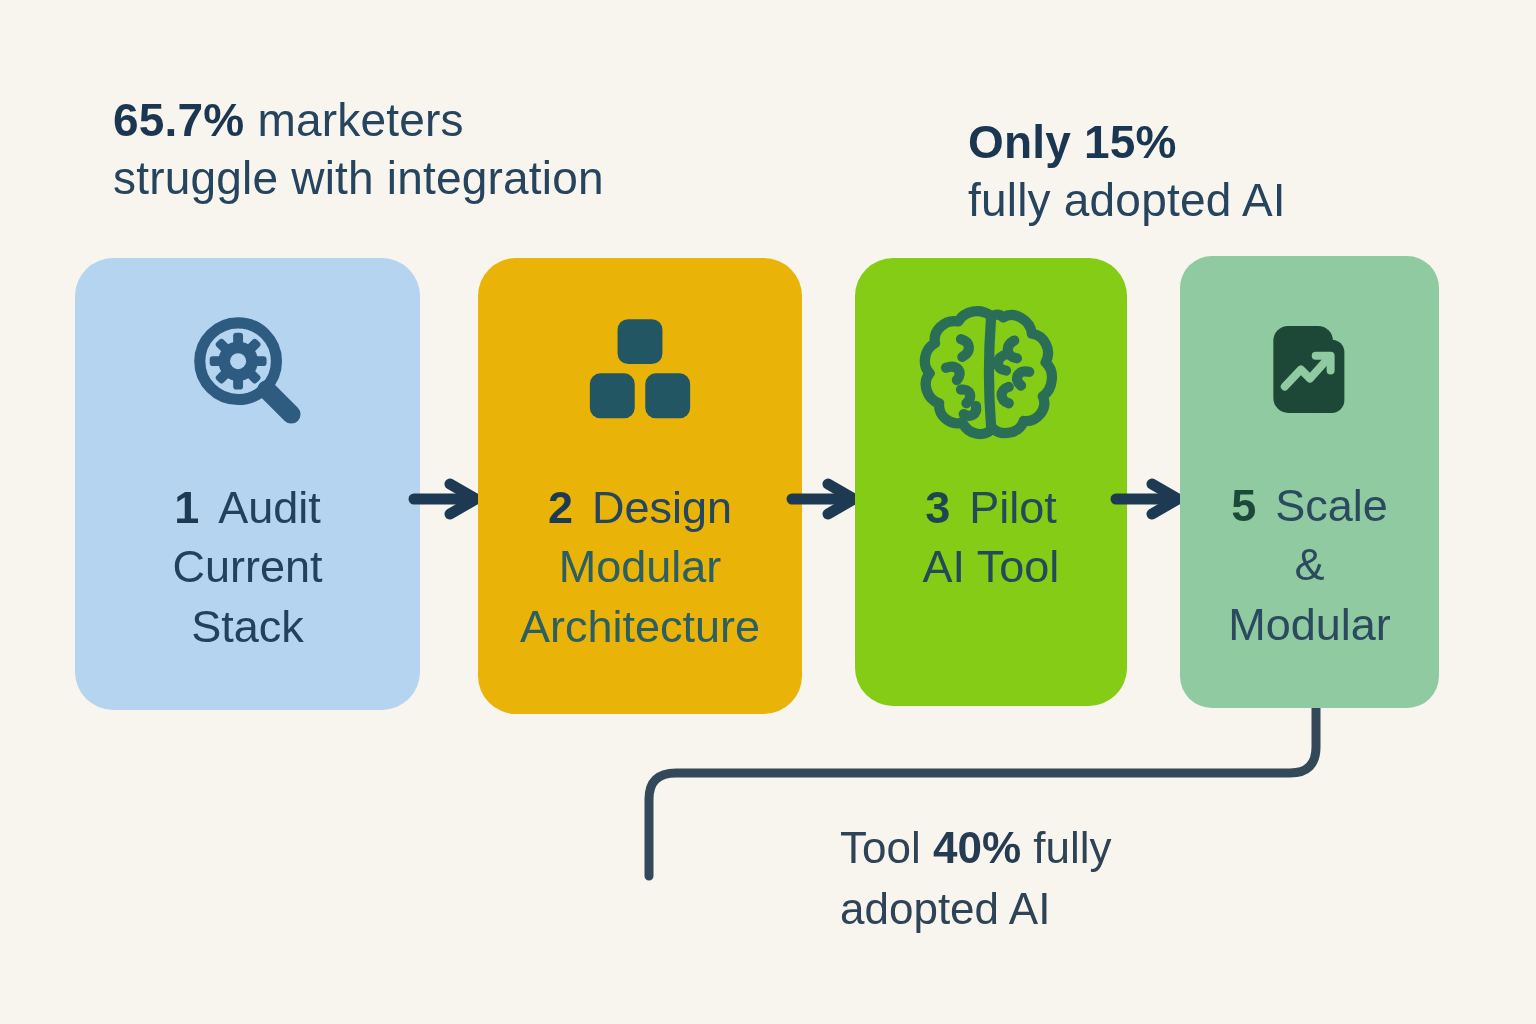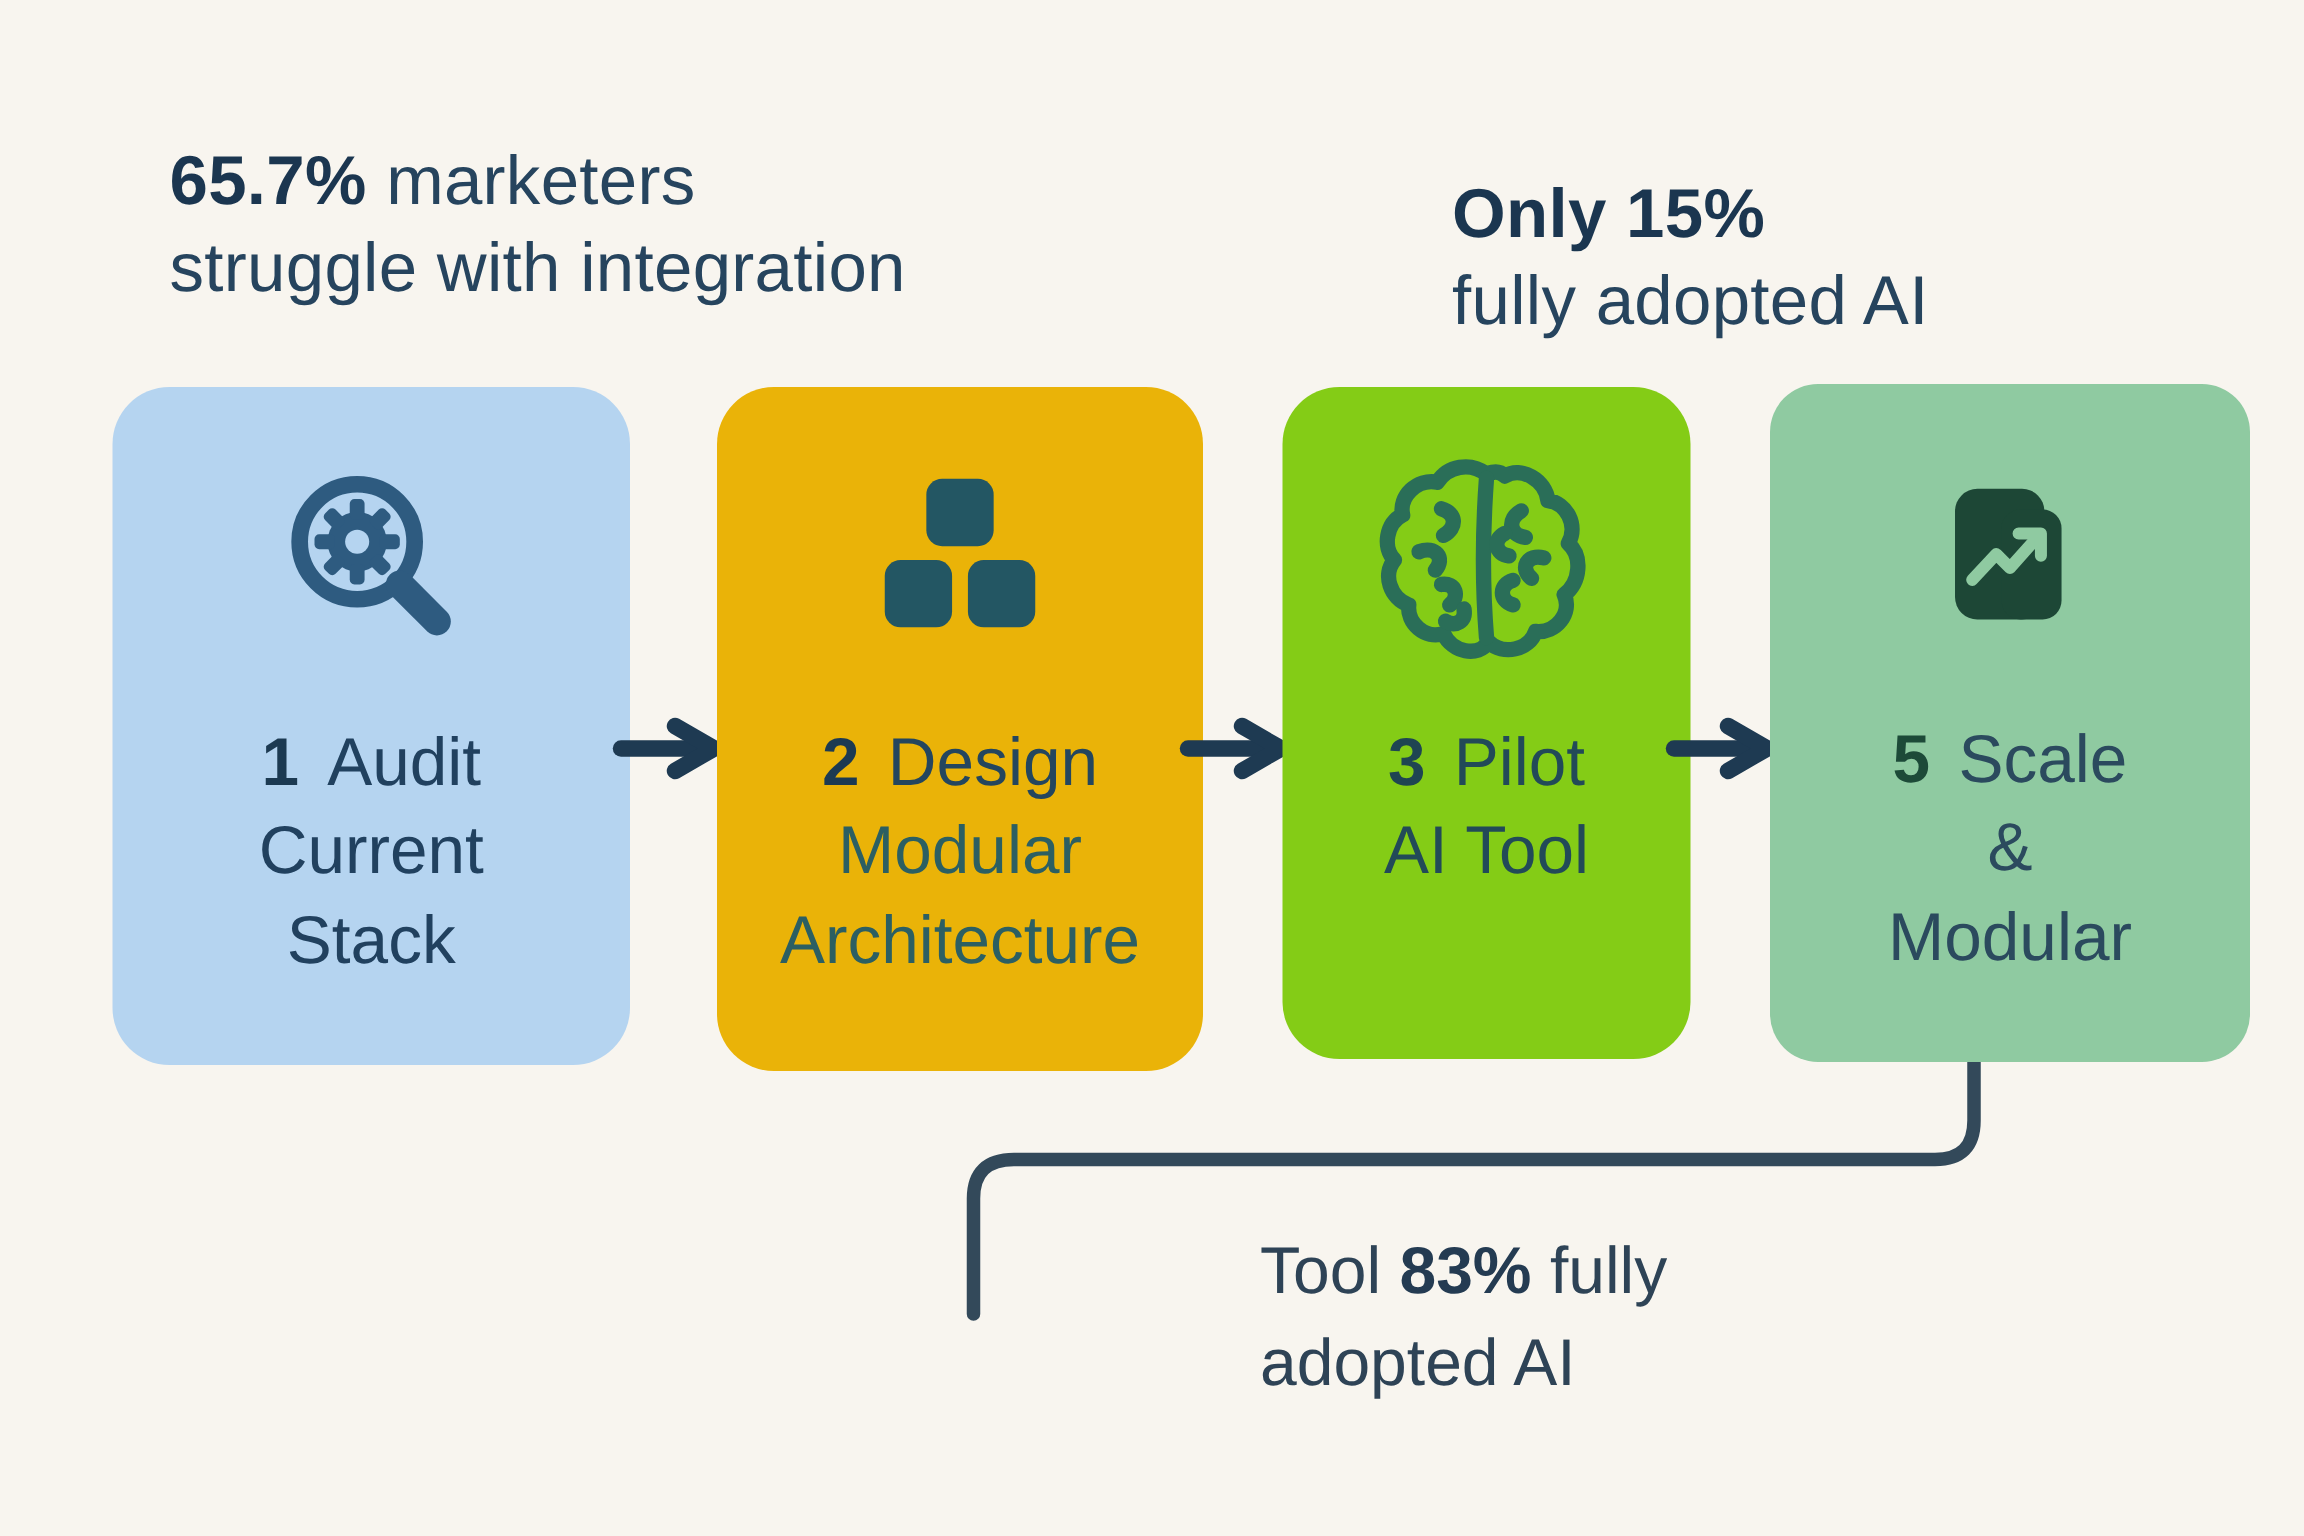--- a/index.html
+++ b/index.html
@@ -16,21 +16,21 @@
   .stat-top-right{left:968px;top:114px;width:420px;}
   .bottom-note{position:absolute;left:840px;top:818px;font-size:44px;line-height:1.38;color:#2e4356;}
   .bottom-note .hl{font-weight:700;color:#243b52;}
   
   .connector{position:absolute;left:0;top:0;}
   
   .card{position:absolute;border-radius:38px;display:flex;flex-direction:column;align-items:center;}
   .card-1{left:75px;top:258px;width:345px;height:452px;}
   .card-2{left:478px;top:258px;width:324px;height:456px;}
   .card-3{left:855px;top:258px;width:272px;height:448px;}
-  .card-4{left:1180px;top:256px;width:320px;height:452px;border-radius:32px;}
+  .card-4{left:1180px;top:256px;width:259px;height:452px;border-radius:32px;}
   .icon-wrap{margin-top:44px;height:148px;display:flex;align-items:center;justify-content:center;}
   .card-text{margin-top:28px;text-align:center;font-size:45px;line-height:1.32;font-weight:500;}
   .num{font-weight:700;margin-right:.42em;}
   .card-1 .card-text{color:#21415f;} .card-1 .num{color:#1c3a52;}
   .card-2 .line1{color:#24465e;} .card-2 .num{color:#1c3a52;}
   .card-2 .line2,.card-2 .line3{color:#2c5f62;}
   .card-3 .card-text{color:#224a58;} .card-3 .num{color:#1f4552;}
   .card-4 .card-text{color:#2b4a5e;} .card-4 .num{color:#1d4a38;}
   
   .flow-arrow{position:absolute;top:477px;}
@@ -145,17 +145,17 @@
       </svg>
     </div>
     <div class="card-text">
       <div class="line1"><span class="num">5</span><span>Scale</span></div>
       <div class="line2">&amp;</div>
       <div class="line3">Modular</div>
     </div>
   </div>
 
   <div class="bottom-note">
-    <span>Tool </span><span class="hl">83%</span><span> fully</span><br>
+    <span>Tool </span><span class="hl">40%</span><span> fully</span><br>
     <span>adopted AI</span>
   </div>
 
 </div>
 
 </body></html>

